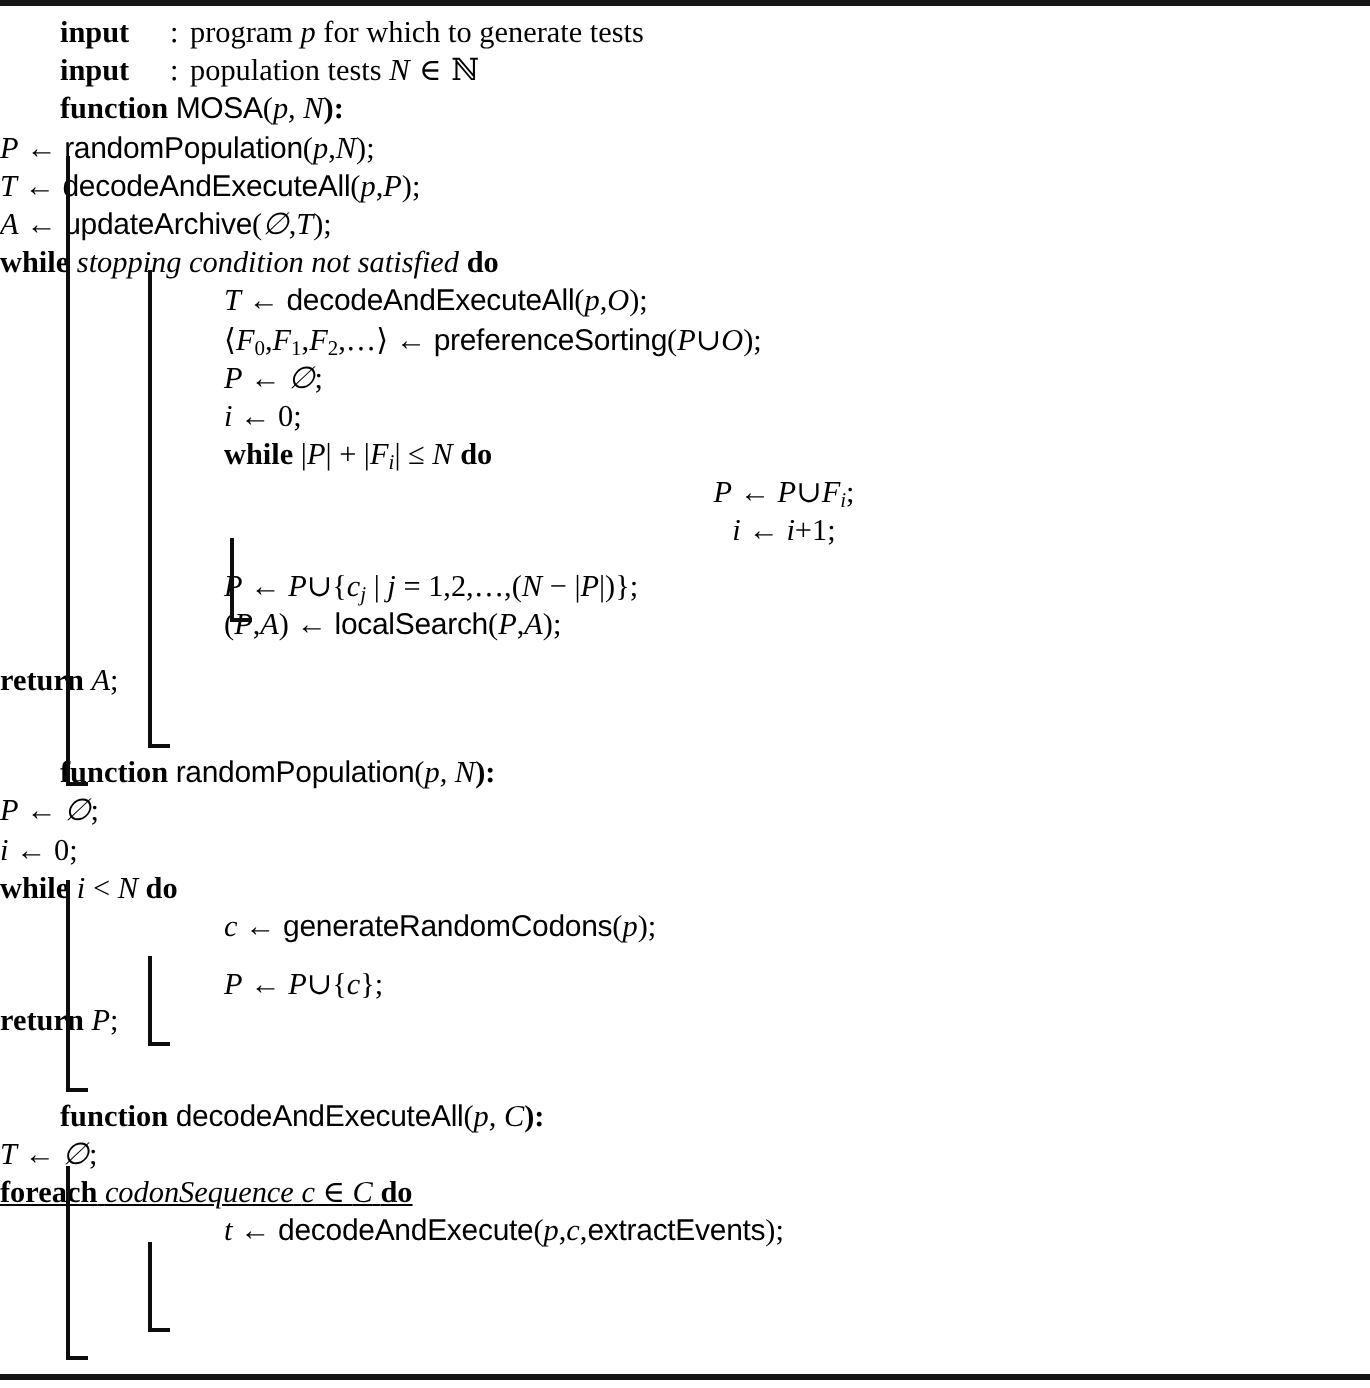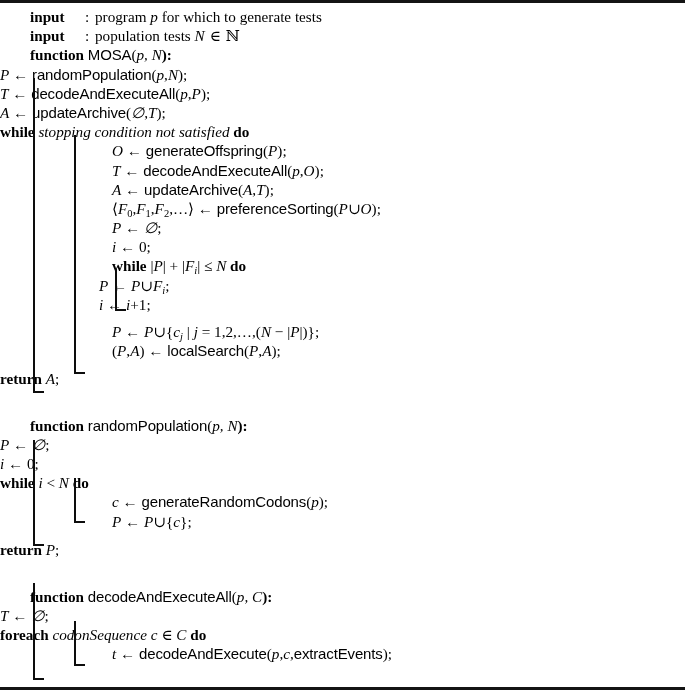--- a/index.html
+++ b/index.html
@@ -55,21 +55,21 @@
     white-space: nowrap;
   }
   .line.gap {
     height: 19.2px;
   }
 
   
   .ind0 { padding-left: 30px; }
   .ind1 { }
   .ind2 { padding-left: 112px; }
-  .ind3 { padding-left: 99px; }
+  .ind3 { padding-left: 99px; text-align: center; }
 
   
   .hdr-key {
     display: inline-block;
     width: 55px;
     font-weight: bold;
   }
   .hdr-colon {
     display: inline-block;
     width: 10px;
@@ -155,31 +155,25 @@
     </div>
 
     <div class="line ind1" style="top:4px;">
       <span class="mv">A</span><span class="op">&nbsp;←&nbsp;</span><span class="id">updateArchive</span><span class="op">(</span><span class="mv">∅</span><span class="op">,</span><span class="mv">T</span><span class="op">);</span>
     </div>
 
     <div class="line ind1" style="top:4px;">
       <span class="kw">while</span><span>&nbsp;</span><span class="it">stopping condition not satisfied</span><span>&nbsp;</span><span class="kw">do</span>
     </div>
 
-    <div class="line ind2" style="top:4px;">
-      <span class="mv">O</span><span class="op">&nbsp;←&nbsp;</span><span class="id">generateOffspring</span><span class="op">(</span><span class="mv">P</span><span class="op">);</span>
-    </div>
 
     <div class="line ind2" style="top:4px;">
       <span class="mv">T</span><span class="op">&nbsp;←&nbsp;</span><span class="id">decodeAndExecuteAll</span><span class="op">(</span><span class="mv">p</span><span class="op">,</span><span class="mv">O</span><span class="op">);</span>
     </div>
 
-    <div class="line ind2" style="top:4px;">
-      <span class="mv">A</span><span class="op">&nbsp;←&nbsp;</span><span class="id">updateArchive</span><span class="op">(</span><span class="mv">A</span><span class="op">,</span><span class="mv">T</span><span class="op">);</span>
-    </div>
 
     <div class="line ind2" style="top:4px;">
       <span class="op">⟨</span><span class="mv">F</span><span class="subn">0</span><span class="op">,</span><span class="mv">F</span><span class="subn">1</span><span class="op">,</span><span class="mv">F</span><span class="subn">2</span><span class="op">,…</span><span class="op">⟩</span><span class="op">&nbsp;←&nbsp;</span><span class="id">preferenceSorting</span><span class="op">(</span><span class="mv">P</span><span class="op">∪</span><span class="mv">O</span><span class="op">);</span>
     </div>
 
     <div class="line ind2" style="top:4px;">
       <span class="mv">P</span><span class="op">&nbsp;←&nbsp;</span><span class="mv">∅</span><span class="op">;</span>
     </div>
 
     <div class="line ind2" style="top:4px;">
@@ -230,41 +224,41 @@
     </div>
 
     <div class="line ind1" style="top:4px;">
       <span class="kw">while</span><span>&nbsp;</span><span class="mv">i</span><span class="op">&nbsp;&lt;&nbsp;</span><span class="mv">N</span><span>&nbsp;</span><span class="kw">do</span>
     </div>
 
     <div class="line ind2" style="top:4px;">
       <span class="mv">c</span><span class="op">&nbsp;←&nbsp;</span><span class="id">generateRandomCodons</span><span class="op">(</span><span class="mv">p</span><span class="op">);</span>
     </div>
 
-    <div class="line ind2" style="top:4px;">
+    <div class="line ind2" style="top:14px;">
       <span class="mv">P</span><span class="op">&nbsp;←&nbsp;</span><span class="mv">P</span><span class="op">∪{</span><span class="mv">c</span><span class="op">};</span>
     </div>
 
     <div class="line gap" style="height:9px;"></div>
 
     <div class="line ind1" style="top:4px;">
       <span class="kw">return</span><span>&nbsp;</span><span class="mv">P</span><span class="op">;</span>
     </div>
 
     <div class="line gap" style="height:28px;"></div>
 
     <div class="line ind0" style="top:4px;">
       <span class="kw">function</span><span>&nbsp;</span><span class="id">decodeAndExecuteAll</span><span class="op">(</span><span class="mv">p, C</span><span class="op kw">):</span>
     </div>
 
     <div class="line ind1" style="top:4px;">
       <span class="mv">T</span><span class="op">&nbsp;←&nbsp;</span><span class="mv">∅</span><span class="op">;</span>
     </div>
 
-    <div class="line ind1" style="top:4px;">
+    <div class="line ind1" style="top:4px;text-decoration:underline;">
       <span class="kw">foreach</span><span>&nbsp;</span><span class="it">codonSequence</span><span>&nbsp;</span><span class="mv">c</span><span class="op">&nbsp;∈&nbsp;</span><span class="mv">C</span><span>&nbsp;</span><span class="kw">do</span>
     </div>
 
     <div class="line ind2" style="top:4px;">
       <span class="mv">t</span><span class="op">&nbsp;←&nbsp;</span><span class="id">decodeAndExecute</span><span class="op">(</span><span class="mv">p</span><span class="op">,</span><span class="mv">c</span><span class="op">,</span><span class="id">extractEvents</span><span class="op">);</span>
     </div>
 
   </div>
 
   <div class="vrule" style="left:33px; top:78px; height:315px;">

